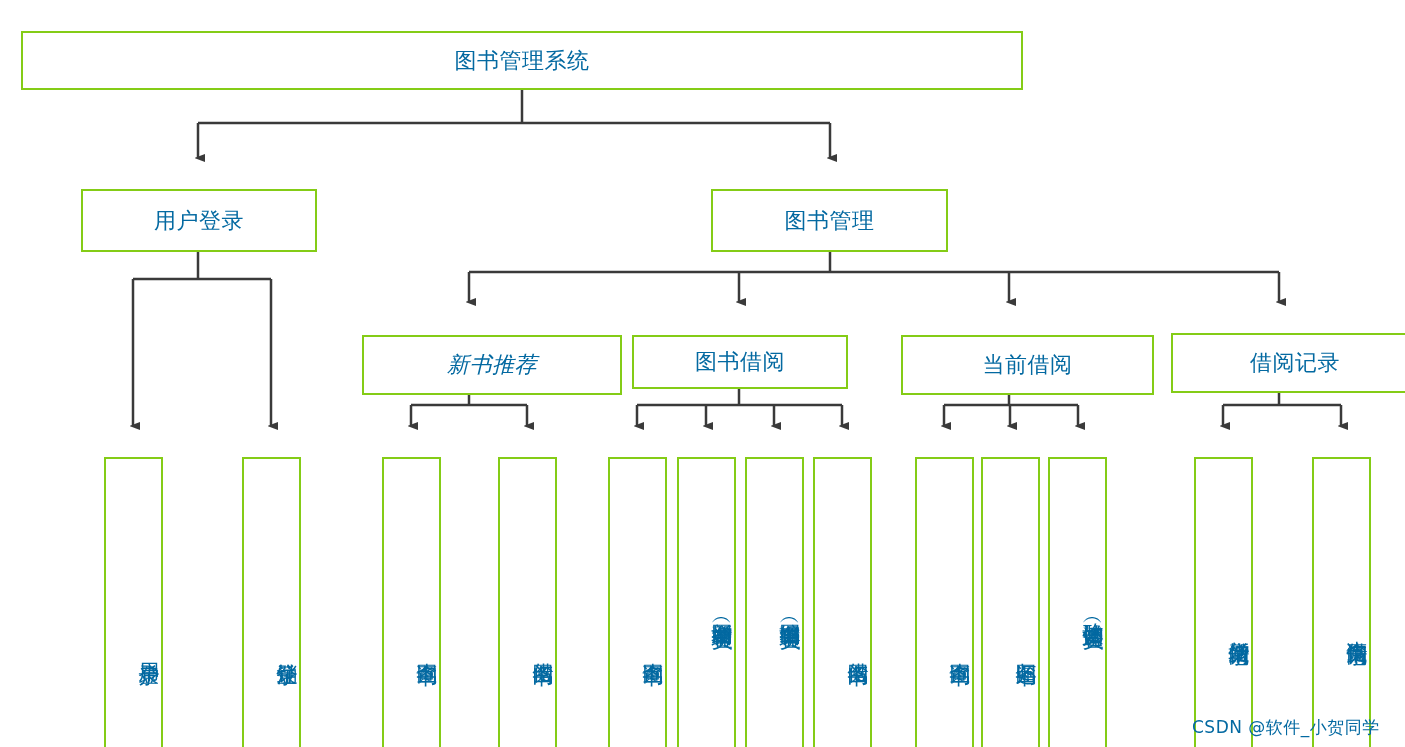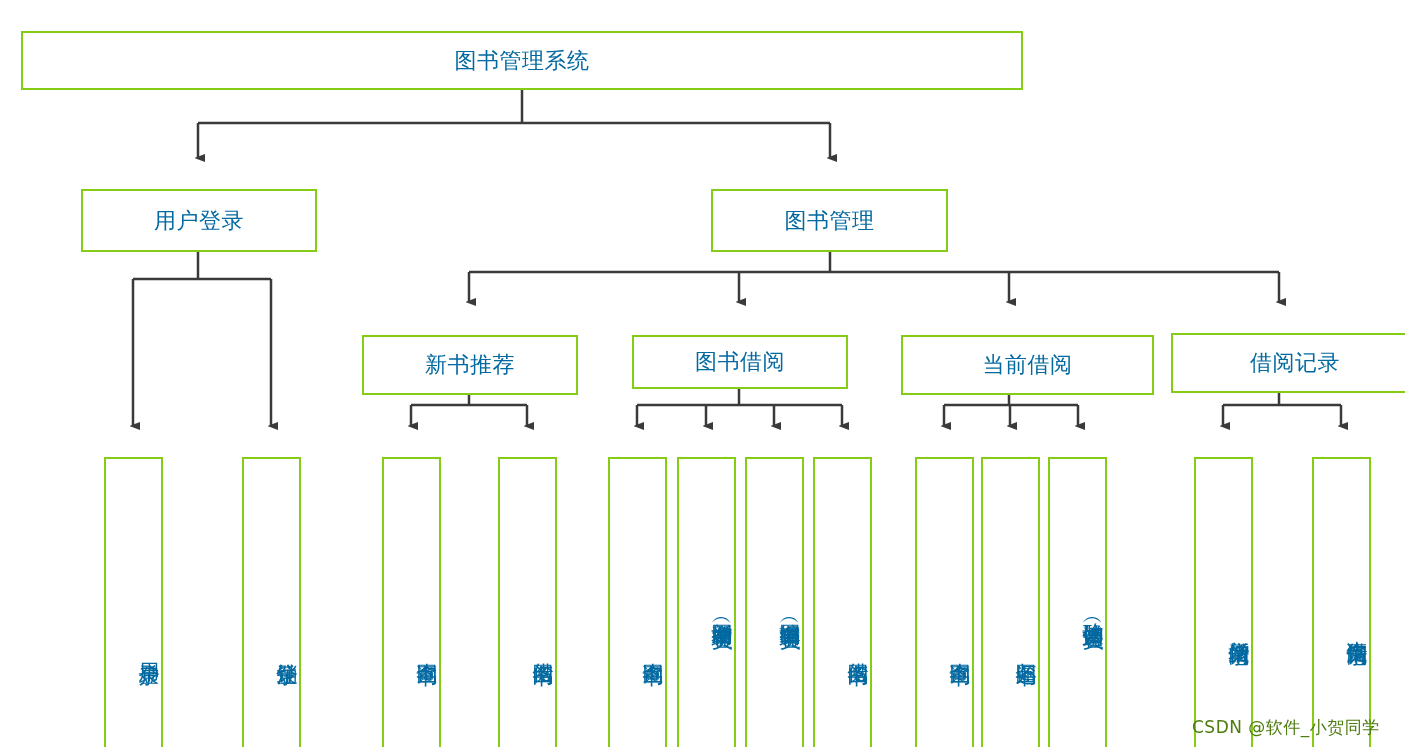--- a/index.html
+++ b/index.html
@@ -56,21 +56,21 @@
     padding-top: 6px;
   }
   .label {
     display: block;
   }
   .watermark {
     position: absolute;
     left: 1192px;
     top: 716px;
     font-size: 17px;
-    color: #4d7c0f;
+    color: #0369a1;
     white-space: nowrap;
     z-index: 5;
     letter-spacing: 0.5px;
     font-family: "DejaVu Sans", "Liberation Sans", sans-serif;
   }
 </style>
 </head>
 <body>
 
 <div id="canvas">
@@ -129,21 +129,21 @@
     <span class="label">图书管理系统</span>
   </div>
 
   <div class="node node-h" style="left:81px; top:169px; width:236px; height:63px;">
     <span class="label">用户登录</span>
   </div>
   <div class="node node-h" style="left:711px; top:169px; width:237px; height:63px;">
     <span class="label">图书管理</span>
   </div>
 
-  <div class="node node-h" style="left:362px; top:315px; width:216px; height:60px;">
+  <div class="node node-h" style="left:362px; top:315px; width:260px; height:60px;font-style:italic;">
     <span class="label">新书推荐</span>
   </div>
   <div class="node node-h" style="left:632px; top:315px; width:216px; height:54px;">
     <span class="label">图书借阅</span>
   </div>
   <div class="node node-h" style="left:901px; top:315px; width:253px; height:60px;">
     <span class="label">当前借阅</span>
   </div>
   <div class="node node-h" style="left:1171px; top:313px; width:248px; height:60px;">
     <span class="label">借阅记录</span>

